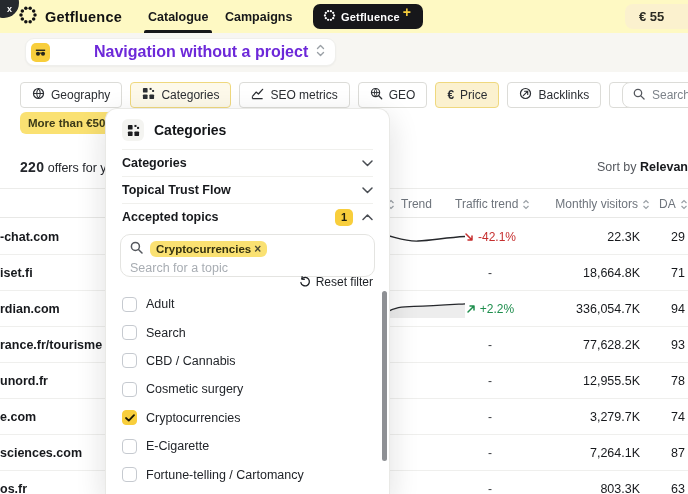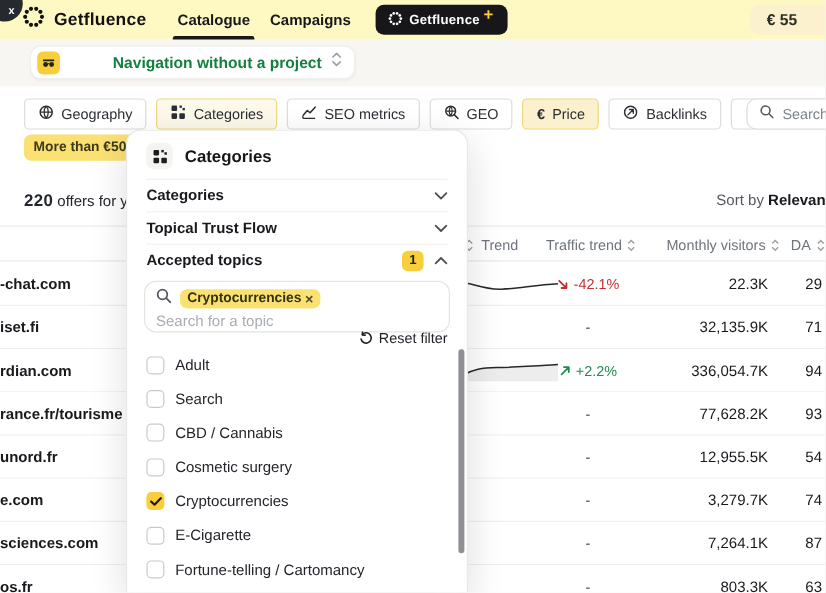--- a/index.html
+++ b/index.html
@@ -25,21 +25,21 @@
   .balance-pill{position:absolute;left:625px;top:4px;width:90px;height:25px;background:#FBF1CE;border-radius:8px;
     display:flex;align-items:center;padding:0 0 0 14px;font-size:13px;font-weight:700;color:#2c2c24;}
 
   
   .substrip{position:absolute;left:0;top:33px;width:100%;height:39px;background:#F7F6F2;z-index:2;}
   .project-pill{position:absolute;left:25px;top:5px;height:28px;background:#fff;border:1px solid #efefec;
     border-radius:9px;display:flex;align-items:center;gap:8px;padding:0 10px 0 5px;cursor:pointer;
     box-shadow:0 1px 2px rgba(0,0,0,.04);}
   .project-pill .picon{width:19px;height:19px;border-radius:5px;background:#F8CE3C;display:flex;
     align-items:center;justify-content:center;}
-  .project-pill .plab{font-size:13px;font-weight:700;color:#15803d;padding-left:36px;}
+  .project-pill .plab{font-size:16px;font-weight:700;color:#6d28d9;padding-left:36px;}
 
   
   .filterrow{position:absolute;left:20px;top:82px;display:flex;gap:8px;z-index:2;}
   .fbtn{height:26px;border-radius:4px;border:1px solid #DCDCD8;background:#fff;display:flex;align-items:center;
     gap:6px;padding:1px 11px;font-size:12px;font-weight:500;color:#2b2e33;cursor:pointer;white-space:nowrap;}
   .fbtn.active-cat{background:#FDF9EA;border-color:#EFD87E;}
   .fbtn.active-price{background:#FBF1CF;border-color:#EFD87E;}
   .fbtn svg{flex:none;}
   .searchbox{position:absolute;left:622px;top:82px;width:90px;height:26px;border:1px solid #DCDCD8;
     border-radius:8px;background:#fff;display:flex;align-items:center;gap:7px;padding:0 10px;z-index:2;}
@@ -287,21 +287,21 @@
           <span>-42.1%</span>
         </div>
     <div class="cell c-monthly">22.3K</div>
     <div class="cell c-da">29</div>
   </div>
 
   <div class="trow">
     <div class="cell c-domain">iset.fi</div>
     <div class="cell c-trend dash">-</div>
     <div class="cell c-traffic dash">-</div>
-    <div class="cell c-monthly">32,135.9K</div>
+    <div class="cell c-monthly">18,664.8K</div>
     <div class="cell c-da">71</div>
   </div>
 
   <div class="trow">
     <div class="cell c-domain">rdian.com</div>
     <div class="cell c-trend">
           <svg width="82" height="18" viewBox="0 0 82 18">
             <path d="M1 13 C10 7.5 18 6.5 30 6.3 C48 6 62 5 81 3.8 L81 18 L1 18 Z" fill="rgba(0,0,0,0.07)" stroke="none"></path>
             <path d="M1 13 C10 7.5 18 6.5 30 6.3 C48 6 62 5 81 3.8" fill="none" stroke="#26282c" stroke-width="1.3"></path>
           </svg>
@@ -322,21 +322,21 @@
     <div class="cell c-traffic dash">-</div>
     <div class="cell c-monthly">77,628.2K</div>
     <div class="cell c-da">93</div>
   </div>
 
   <div class="trow">
     <div class="cell c-domain">unord.fr</div>
     <div class="cell c-trend dash">-</div>
     <div class="cell c-traffic dash">-</div>
     <div class="cell c-monthly">12,955.5K</div>
-    <div class="cell c-da">54</div>
+    <div class="cell c-da">78</div>
   </div>
 
   <div class="trow">
     <div class="cell c-domain">e.com</div>
     <div class="cell c-trend dash">-</div>
     <div class="cell c-traffic dash">-</div>
     <div class="cell c-monthly">3,279.7K</div>
     <div class="cell c-da">74</div>
   </div>
 

